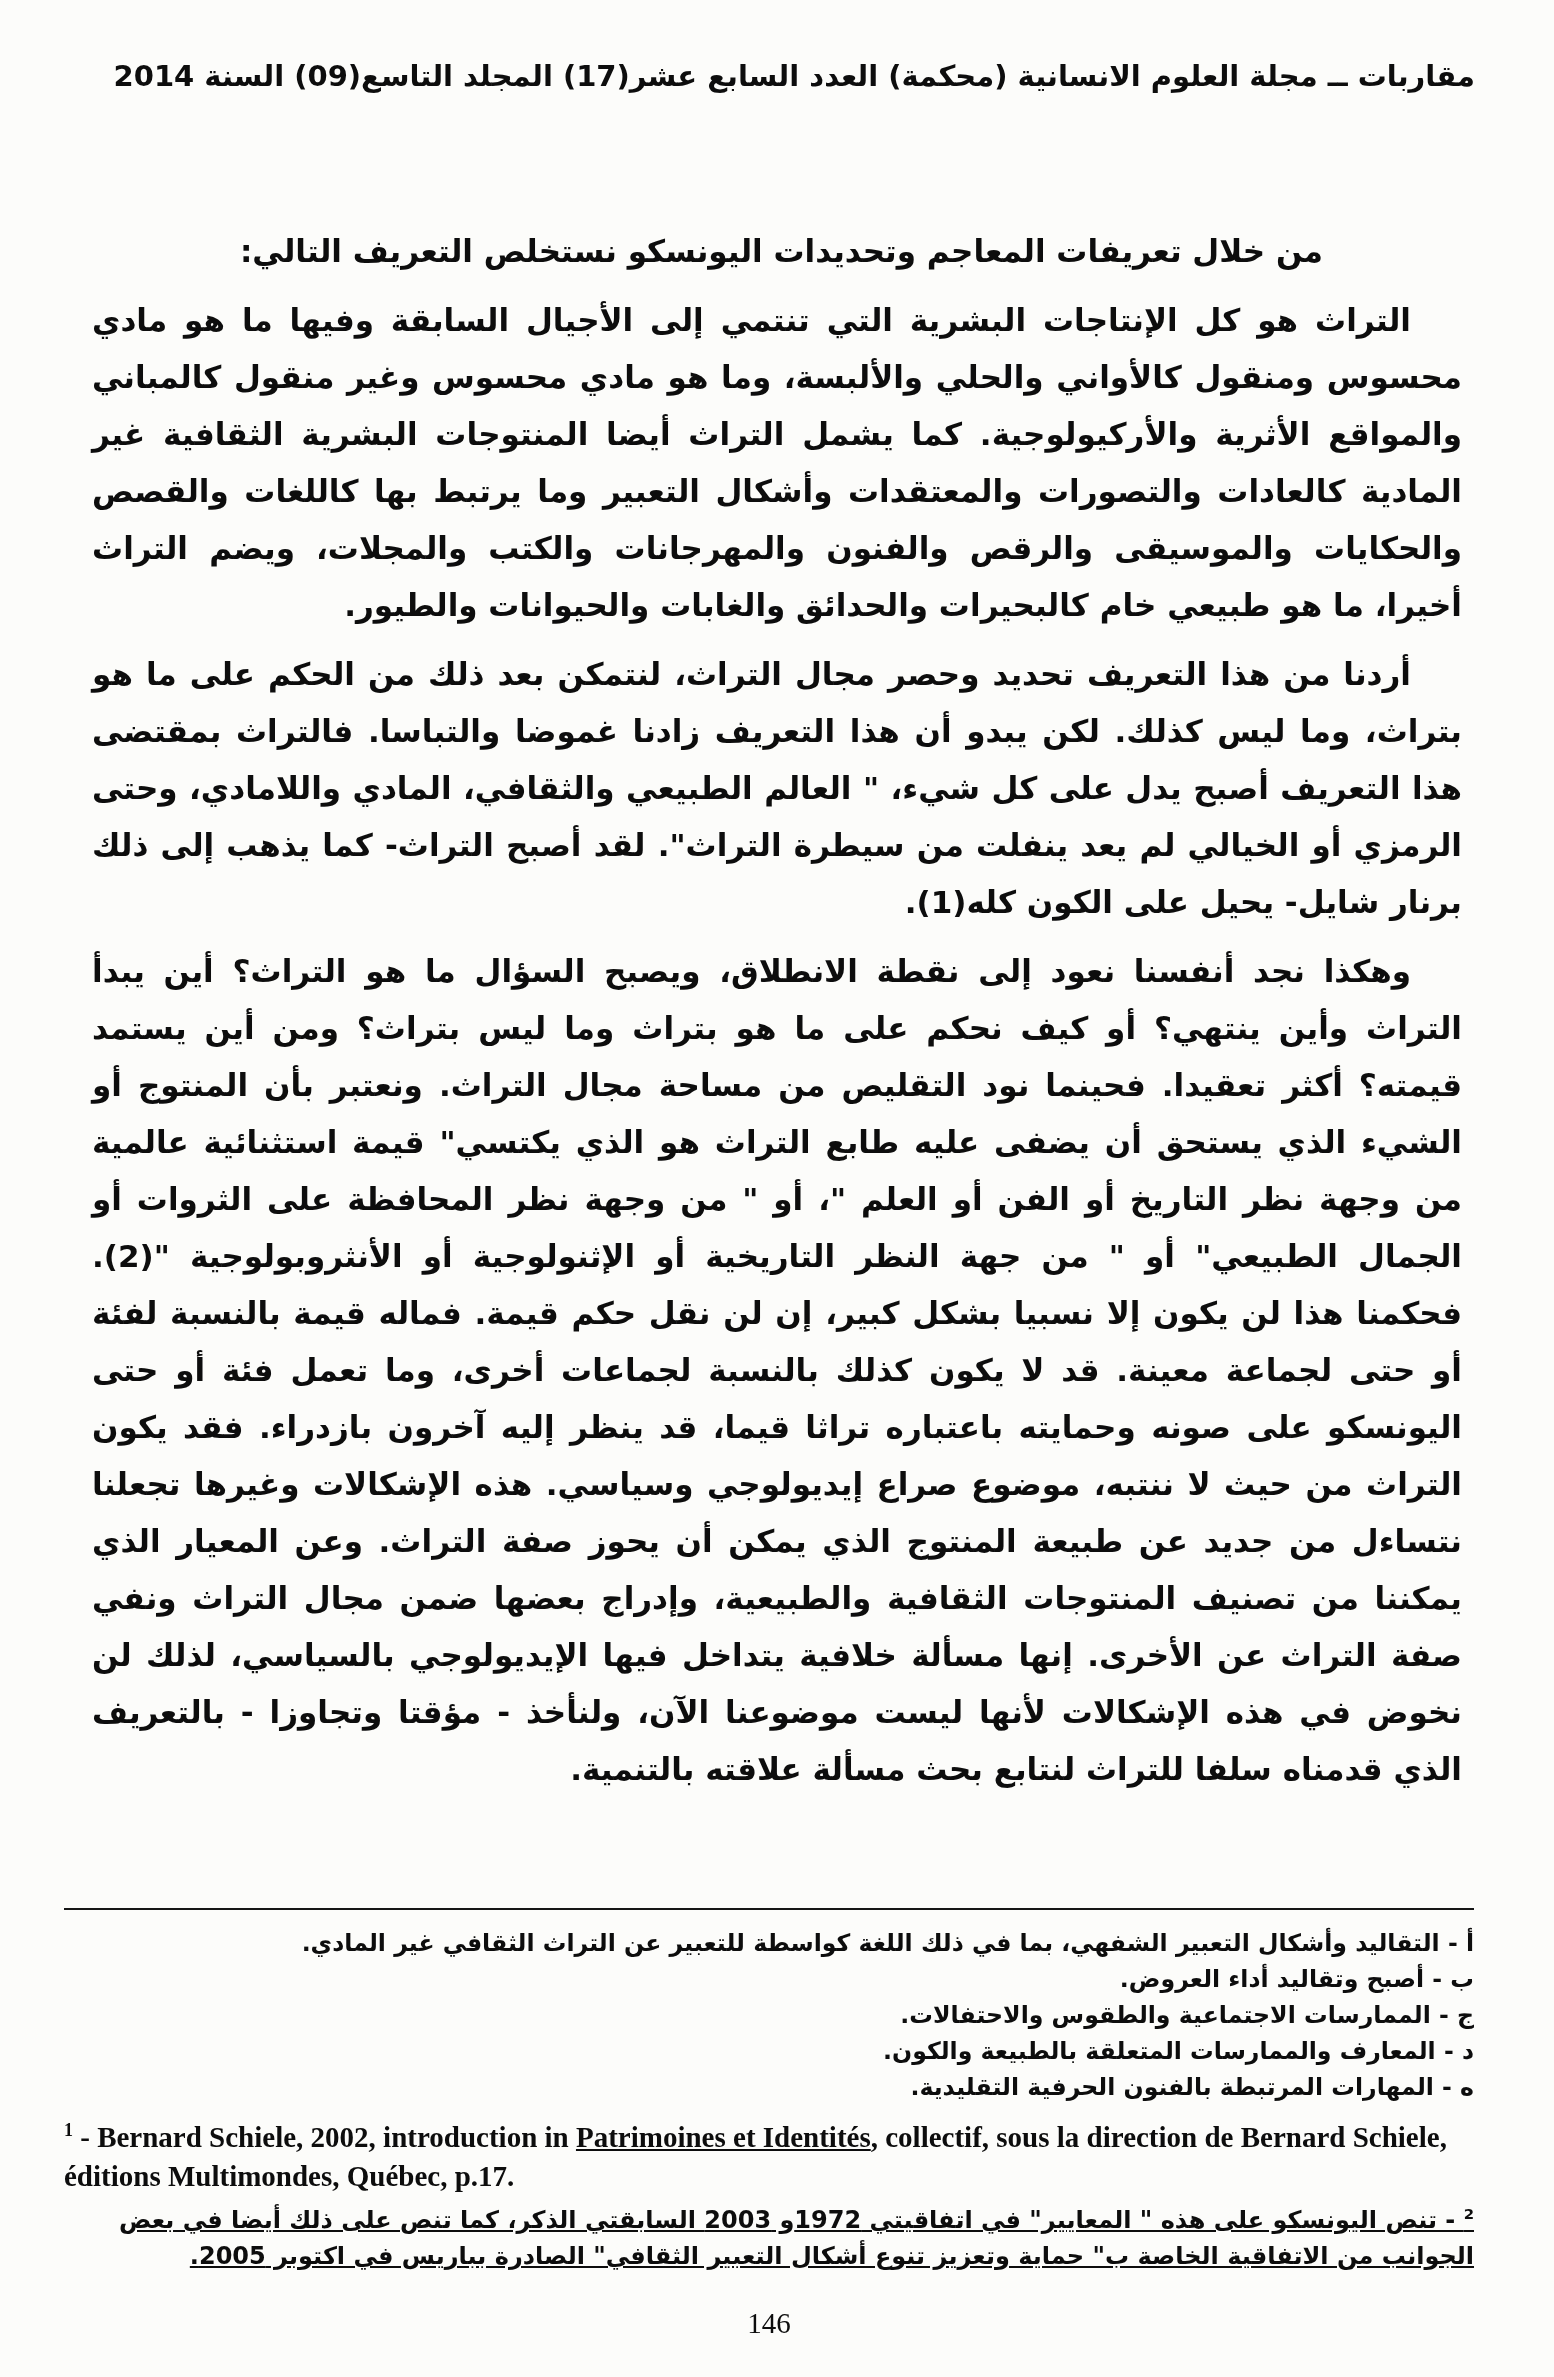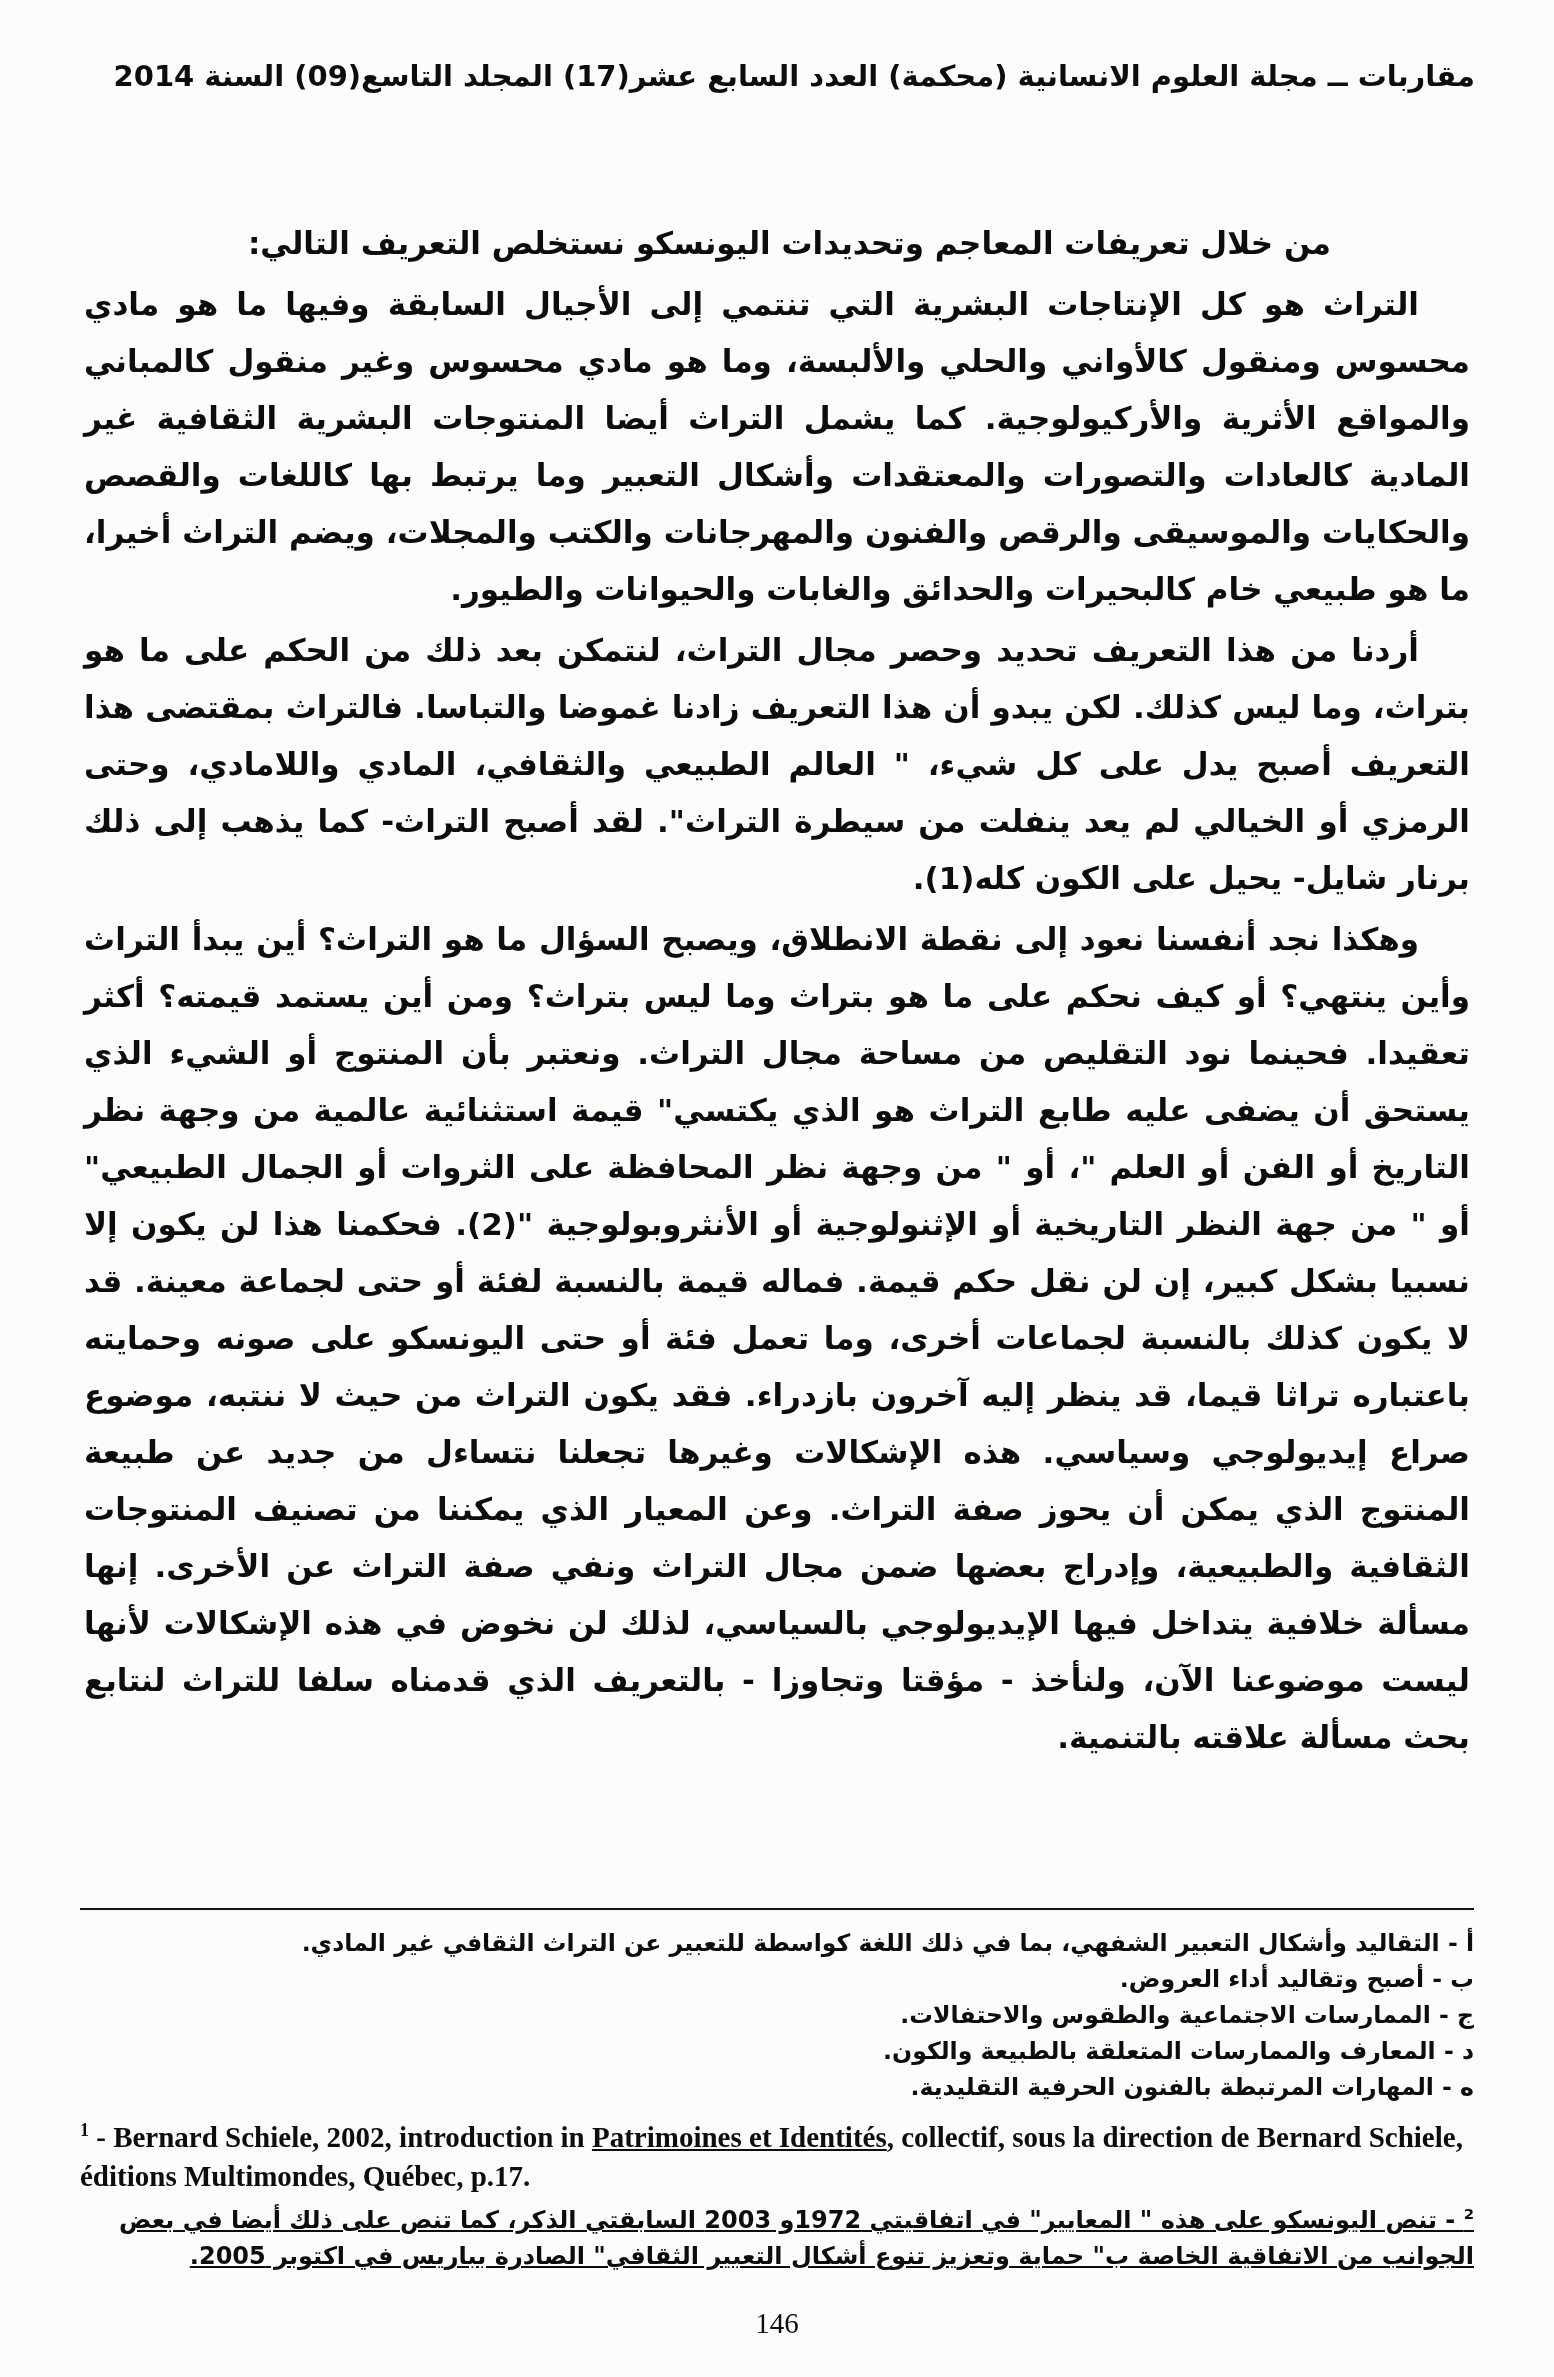--- a/index.html
+++ b/index.html
@@ -35,33 +35,33 @@
     left: 80px;
     max-height: 1622px;
     overflow: hidden;
     direction: rtl;
     text-align: justify;
     font-size: 31px;
     font-weight: 700;
     line-height: 57px;
   }
   .article-body p {
-    margin: 4px;
+    margin: 12px;
   }
   .intro-line {
     text-indent: 139px;
   }
   .body-par {
     text-indent: 51px;
   }
   .footer-area {
     position: absolute;
     bottom: 37px;
     right: 80px;
-    left: 80px;
+    left: 64px;
   }
   .footnote-separator {
     border: none;
     border-top: 2.1px solid #161616;
     margin: 0 0 15.7px 0;
   }
   .footnote-list {
     direction: rtl;
     text-align: right;
     font-size: 23.6px;

